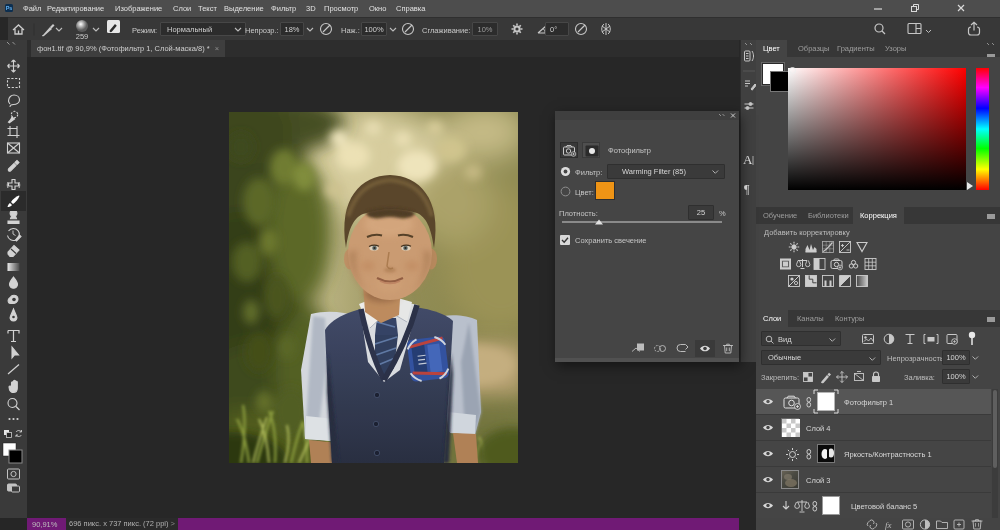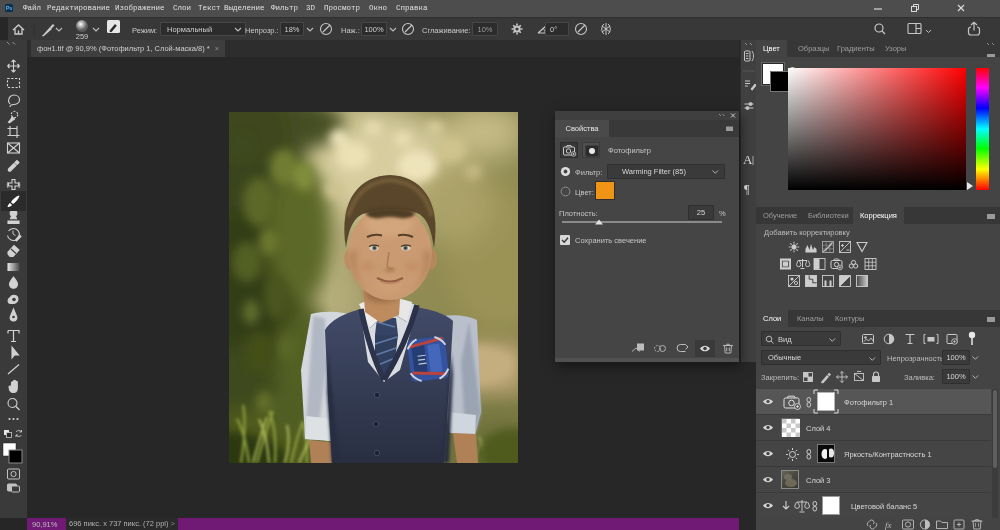--- a/index.html
+++ b/index.html
@@ -2,21 +2,21 @@
 <html><head>
 <meta charset="utf-8">
 <style>
 * { margin:0; padding:0; box-sizing:border-box; }
 html,body { width:1000px; height:530px; overflow:hidden; background:#272727;
   font-family:"Liberation Sans", sans-serif; }
 .abs { position:absolute; }
 #app { position:relative; width:1000px; height:530px; }
 #menubar { position:absolute; left:0; top:0; width:1000px; height:17px; background:#4d4d4d;
   color:#e0e0e0; font-size:7.5px; }
-#menubar .mi { position:absolute; top:4px;font-family:Liberation Mono, monospace; }
+#menubar .mi { position:absolute; top:4px; }
 #pslogo { position:absolute; left:5px; top:4px; width:8px; height:8px; background:#0d2f50;
   color:#63b2f2; font-size:5.5px; font-weight:bold; text-align:center; line-height:8px; border-radius:1.5px;}
 #optbar { position:absolute; left:8px; top:17px; width:992px; height:23px; background:#383838;
   border-top:1px solid #2f2f2f; color:#c9c9c9; font-size:7.5px; }
 #optbar .ot { position:absolute; top:8px; }
 .well { position:absolute; background:#2c2c2c; border:1px solid #474747; border-radius:1px;
   color:#cfcfcf; font-size:7.5px; text-align:center; }
 #toolbar { position:absolute; left:0; top:40px; width:27px; height:478px; background:#3a3a3a; }
 #tabbar { position:absolute; left:27px; top:40px; width:712px; height:17px; background:#2d2d2d; }
 #doctab { position:absolute; left:4px; top:0px; width:194px; height:17px; background:#3e3e3e;
@@ -866,26 +866,20 @@
 
 <div id="props">
 
   <div class="abs" style="left:0;top:0;width:184px;height:9px;background:#3f3f3f;">
     <svg class="abs" style="left:163px;top:2px;" width="20" height="6" viewBox="0 0 20 6">
           <path d="M1 1 l2 2 M4.5 1 l2 2" stroke="#9a9a9a" stroke-width="0.9" fill="none"></path>
           <path d="M13 0.5 l4 4 M17 0.5 l-4 4" stroke="#c8c8c8" stroke-width="1" fill="none"></path>
         </svg>
   </div>
 
-  <div class="abs" style="left:0;top:9px;width:184px;height:17px;background:#393939;">
-    <div class="abs" style="left:0;top:0;width:54px;height:17px;background:#4a4a4a;color:#e8e8e8;font-size:7.5px;line-height:17px;text-align:center;">Свойства</div>
-    <svg class="abs" style="left:170px;top:6px;" width="10" height="6" viewBox="0 0 10 6">
-          <rect x="1" y="0.5" width="7" height="4.5" fill="#9a9a9a"></rect>
-        </svg>
-  </div>
 
   <div class="abs" style="left:5px;top:31px;width:18px;height:16px;background:#383838;border:1px solid #2d2d2d;">
     <svg class="abs" style="left:2px;top:2px;" width="14" height="12" viewBox="0 0 14 12">
       <rect x="0.5" y="2" width="11" height="8" rx="1" fill="none" stroke="#d8d8d8" stroke-width="0.9"></rect>
       <circle cx="5.5" cy="6" r="2.2" fill="none" stroke="#d8d8d8" stroke-width="0.9"></circle>
       <path d="M3 2 l1-1.4 h4 L9 2" fill="none" stroke="#d8d8d8" stroke-width="0.9"></path>
       <circle cx="10.5" cy="9" r="2.3" fill="#383838" stroke="#d8d8d8" stroke-width="0.7"></circle>
       <path d="M10.5 7.8 v2.4 M9.3 9 h2.4" stroke="#d8d8d8" stroke-width="0.7"></path>
     </svg>
   </div>

